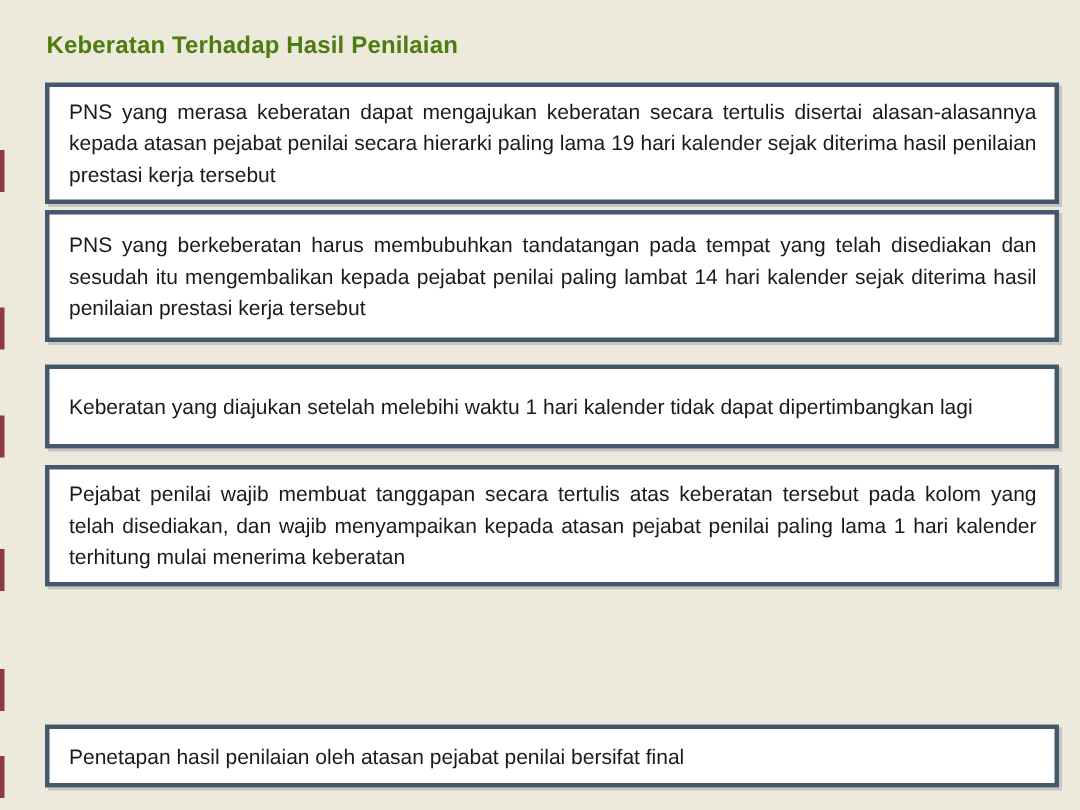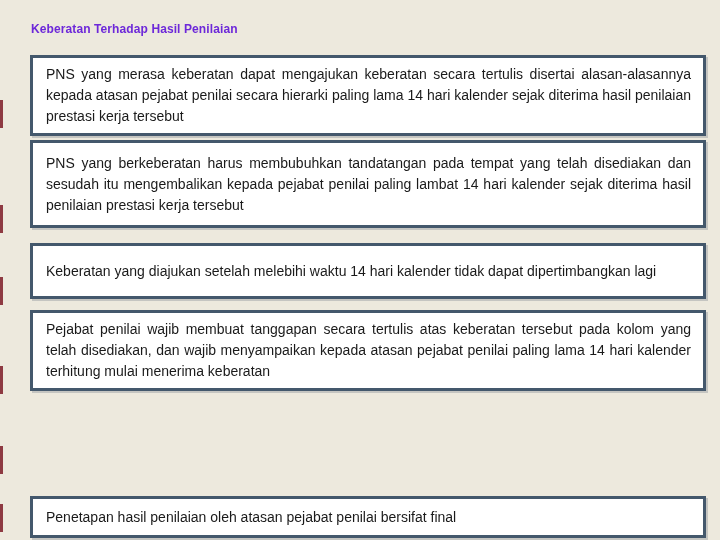--- a/index.html
+++ b/index.html
@@ -15,23 +15,23 @@
     font-family: "Liberation Sans", "DejaVu Sans", sans-serif;
   }
   .slide {
     position: absolute;
     inset: 0;
   }
   .slide-title {
     position: absolute;
     left: 31px;
     top: 22px;
-    font-size: 12px;
+    font-size: 16px;
     font-weight: bold;
-    color: #6d28d9;
+    color: #4d7c0f;
     letter-spacing: 0.1px;
   }
   .content-box {
     position: absolute;
     left: 30px;
     width: 676px;
     box-sizing: border-box;
     background: #FFFFFF;
     border: 3px solid #44586C;
     box-shadow: 2px 2px 0 rgba(105,115,130,0.30);
@@ -45,21 +45,21 @@
   .content-box .box-text {
     width: 100%;
   }
   .justified .box-text { text-align: justify; }
   .left-aligned .box-text { text-align: left; }
   .box-1 { top: 55px;  min-height: 67px; }
   .box-2 { top: 140px; min-height: 88px; justify-content: flex-end; }
   .box-3 { top: 243px; min-height: 56px; }
   .box-4 { top: 310px; min-height: 78px; }
   .box-5 { top: 398px; min-height: 70px; }
-  .box-6 { top: 496px; min-height: 42px; }
+  .box-6 { top: 483px; min-height: 42px; }
   .accent-tick {
     position: absolute;
     left: 0;
     width: 3px;
     height: 28px;
     background: #8E3A42;
   }
   .tick-1 { top: 100px; }
   .tick-2 { top: 205px; }
   .tick-3 { top: 277px; }
@@ -68,33 +68,33 @@
   .tick-6 { top: 504px; }
 </style>
 </head>
 <body>
 
 <div class="slide">
 
   <div class="slide-title">Keberatan Terhadap Hasil Penilaian</div>
 
   <div class="content-box box-1 justified">
-    <div class="box-text">PNS yang merasa keberatan dapat mengajukan keberatan secara tertulis disertai alasan-alasannya kepada atasan pejabat penilai secara hierarki paling lama 14 hari kalender sejak diterima hasil penilaian prestasi kerja tersebut</div>
+    <div class="box-text">PNS yang merasa keberatan dapat mengajukan keberatan secara tertulis disertai alasan-alasannya kepada atasan pejabat penilai secara hierarki paling lama 19 hari kalender sejak diterima hasil penilaian prestasi kerja tersebut</div>
   </div>
 
   <div class="content-box box-2 justified">
     <div class="box-text">PNS yang berkeberatan harus membubuhkan tandatangan pada tempat yang telah disediakan dan sesudah itu mengembalikan kepada pejabat penilai paling lambat 14 hari kalender sejak diterima hasil penilaian prestasi kerja tersebut</div>
   </div>
 
   <div class="content-box box-3 justified">
-    <div class="box-text">Keberatan yang diajukan setelah melebihi waktu 14 hari kalender tidak dapat dipertimbangkan lagi</div>
+    <div class="box-text">Keberatan yang diajukan setelah melebihi waktu 1 hari kalender tidak dapat dipertimbangkan lagi</div>
   </div>
 
   <div class="content-box box-4 justified">
-    <div class="box-text">Pejabat penilai wajib membuat tanggapan secara tertulis atas keberatan tersebut pada kolom yang telah disediakan, dan wajib menyampaikan kepada atasan pejabat penilai paling lama 14 hari kalender terhitung mulai menerima keberatan</div>
+    <div class="box-text">Pejabat penilai wajib membuat tanggapan secara tertulis atas keberatan tersebut pada kolom yang telah disediakan, dan wajib menyampaikan kepada atasan pejabat penilai paling lama 1 hari kalender terhitung mulai menerima keberatan</div>
   </div>
 
 
   <div class="content-box box-6 left-aligned">
     <div class="box-text">Penetapan hasil penilaian oleh atasan pejabat penilai bersifat final</div>
   </div>
 
   <div class="accent-tick tick-1"></div>
   <div class="accent-tick tick-2"></div>
   <div class="accent-tick tick-3"></div>

